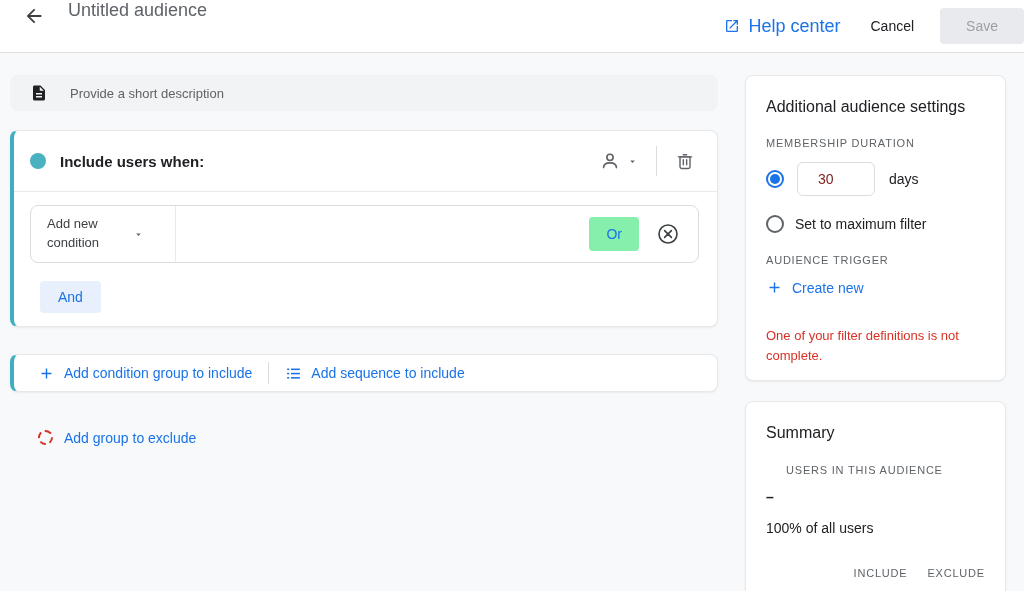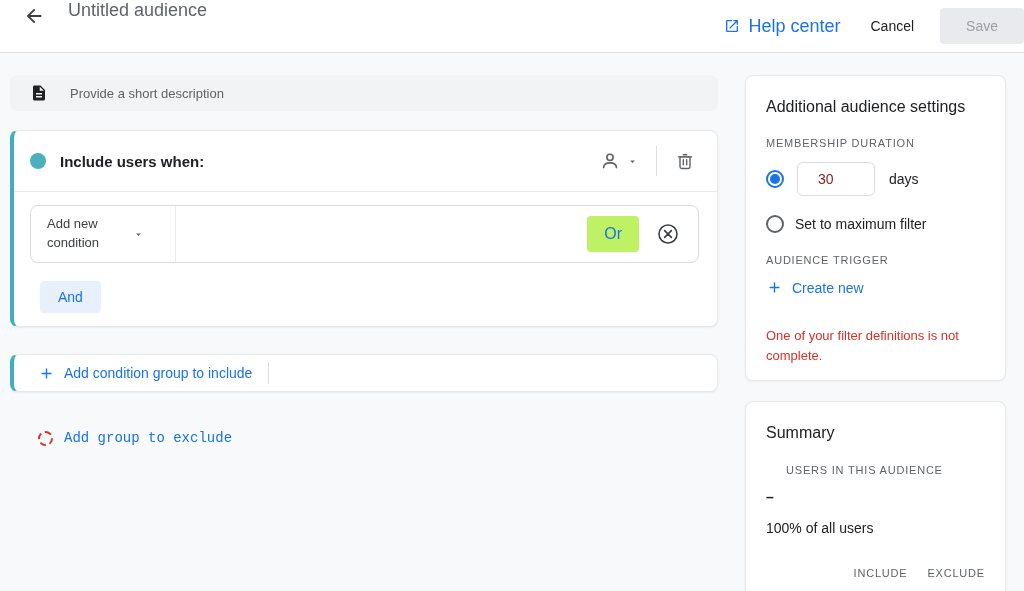--- a/index.html
+++ b/index.html
@@ -62,36 +62,36 @@
 
   .include-body { padding: 13px 18px 13px 16px; }
   .condition-row {
     border: 1px solid #dadce0; border-radius: 8px; height: 58px;
     display: flex; align-items: center; padding: 0 14px 0 16px; background: #fff;
   }
   .cond-dropdown { display: flex; align-items: center; cursor: pointer; width: 128px; flex: none; }
   .cond-dropdown-label { font-size: 13px; color: #3c4043; width: 86px; line-height: 1.45; }
   .cond-divider { width: 1px; align-self: stretch; background: #e8eaed; margin-right: 10px; }
   .or-btn {
-    margin-left: auto; background: #bef264; color: #1a73e8; border: none; border-radius: 4px;
-    font-size: 16px; font-weight: 500; padding: 9px 17px; font-family: inherit; cursor: pointer;
+    margin-left: auto; background: #86efac; color: #1a73e8; border: none; border-radius: 4px;
+    font-size: 14px; font-weight: 500; padding: 9px 17px; font-family: inherit; cursor: pointer;
   }
   .remove-btn { margin-left: 13px; }
   .and-btn {
     margin-top: 18px; margin-left: 10px;
     background: #e8f0fe; color: #1a73e8; border: none; border-radius: 4px;
     font-size: 14px; font-weight: 500; padding: 8px 18px; font-family: inherit; cursor: pointer;
     display: inline-block;
   }
 
   .addgroup-bar { margin-top: 27px; height: 38px; display: flex; align-items: center; padding: 0 14px 0 24px; }
   .blue-link { display: flex; align-items: center; gap: 9px; color: #1a73e8; font-size: 14px; font-weight: 500; cursor: pointer; white-space: nowrap; }
   .addgroup-divider { width: 1px; height: 22px; background: #dadce0; margin: 0 16px; }
 
-  .exclude-row { margin-top: 38px; margin-left: 28px; display: flex; align-items: center; gap: 11px; font-family: Liberation Mono, monospace; }
+  .exclude-row { margin-top: 38px; margin-left: 28px; display: flex; align-items: flex-start; gap: 11px; }
   .dashed-circle { width: 15px; height: 15px; border: 2px dashed #d93025; border-radius: 50%; flex: none; }
 
   
   .settings-card { height: 306px; padding: 22px 20px; }
   .panel-title { font-size: 16px; font-weight: 500; color: #202124; }
   .micro-label {
     font-size: 11px; font-weight: 500; color: #5f6368;
     letter-spacing: 0.8px; text-transform: uppercase;
   }
   .settings-card .micro-label { display: block; margin-top: 21px; }
@@ -222,20 +222,33 @@
     <div class="card accent-left addgroup-bar">
       <div class="blue-link">
         <span>
           <svg width="17" height="17" viewBox="0 0 24 24">
               <path d="M19 13h-6v6h-2v-6H5v-2h6V5h2v6h6v2z" fill="#1a73e8"></path>
             </svg>
         </span>
         <span>Add condition group to include</span>
       </div>
       <div class="addgroup-divider"></div>
+      <div class="blue-link">
+        <span>
+          <svg width="17" height="17" viewBox="0 0 24 24" fill="#1a73e8">
+              <rect x="3" y="5" width="3" height="2.2"></rect>
+              <rect x="3" y="11" width="3" height="2.2"></rect>
+              <rect x="3" y="17" width="3" height="2.2"></rect>
+              <rect x="8.5" y="5" width="12.5" height="2.2"></rect>
+              <rect x="8.5" y="11" width="12.5" height="2.2"></rect>
+              <rect x="8.5" y="17" width="12.5" height="2.2"></rect>
+            </svg>
+        </span>
+        <span>Add sequence to include</span>
+      </div>
     </div>
 
     <div class="exclude-row blue-link">
       <span class="dashed-circle"></span>
       <span>Add group to exclude</span>
     </div>
 
   </div>
 
   <div class="right-col">

